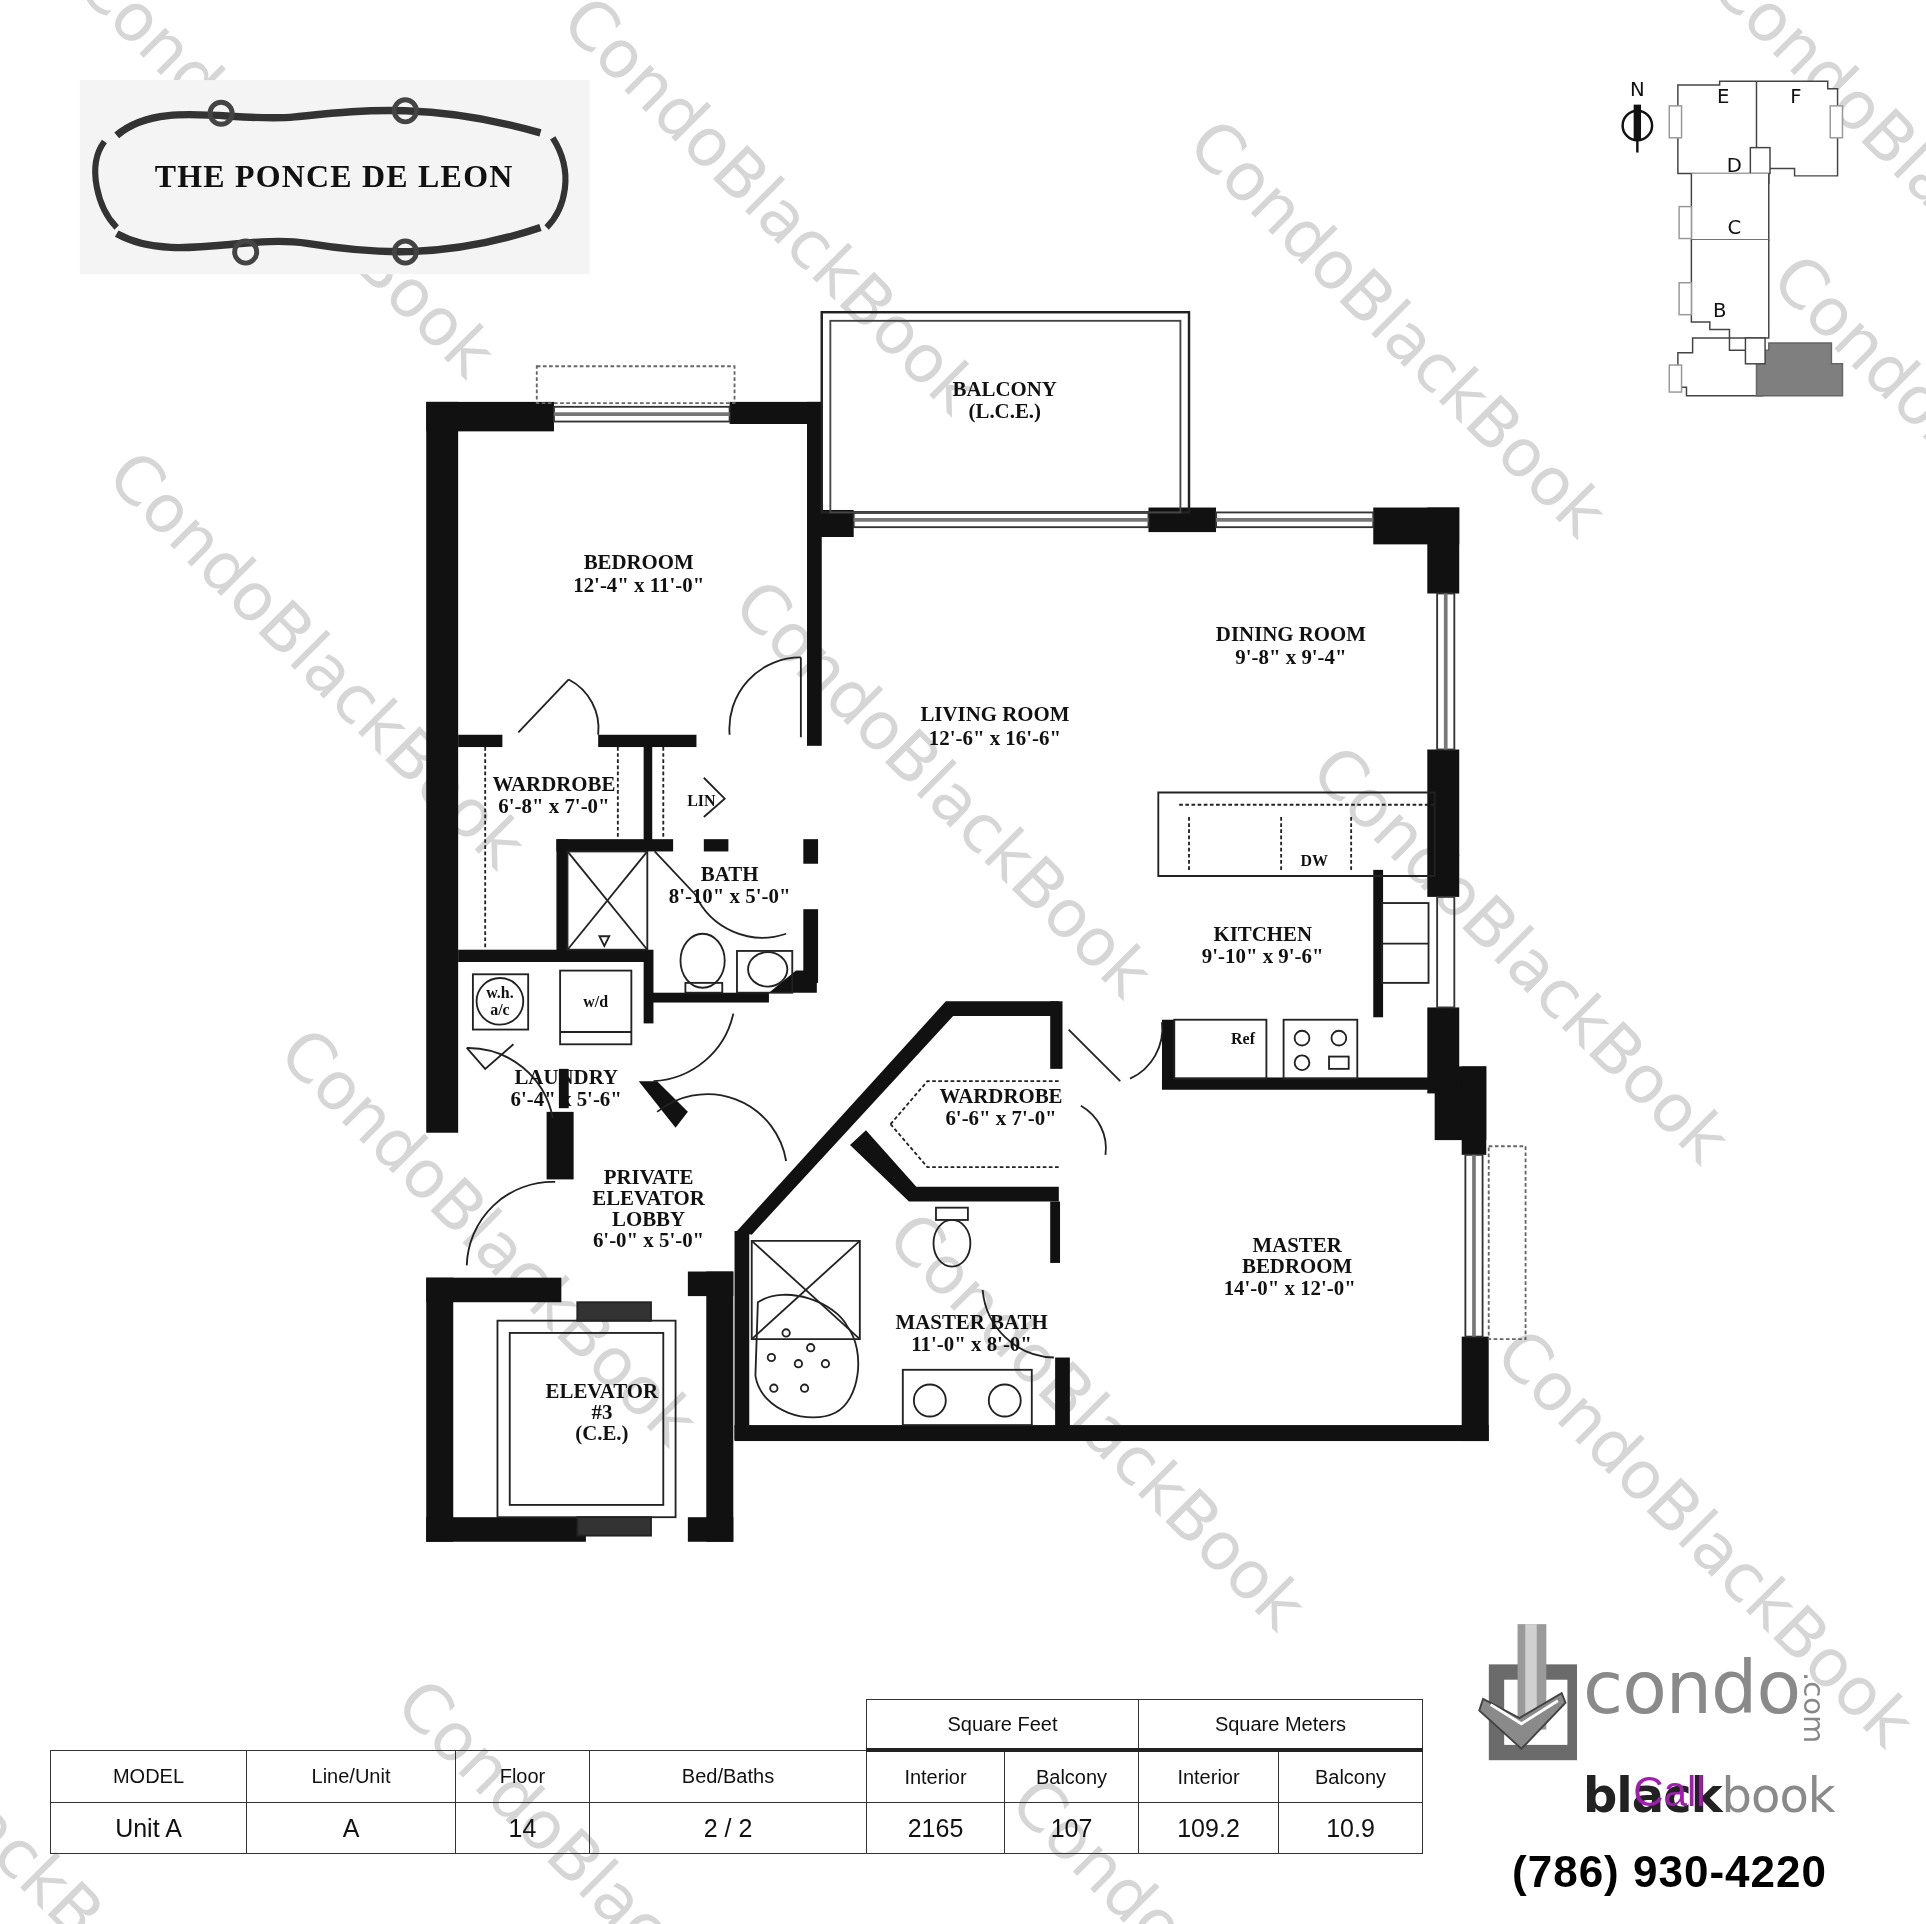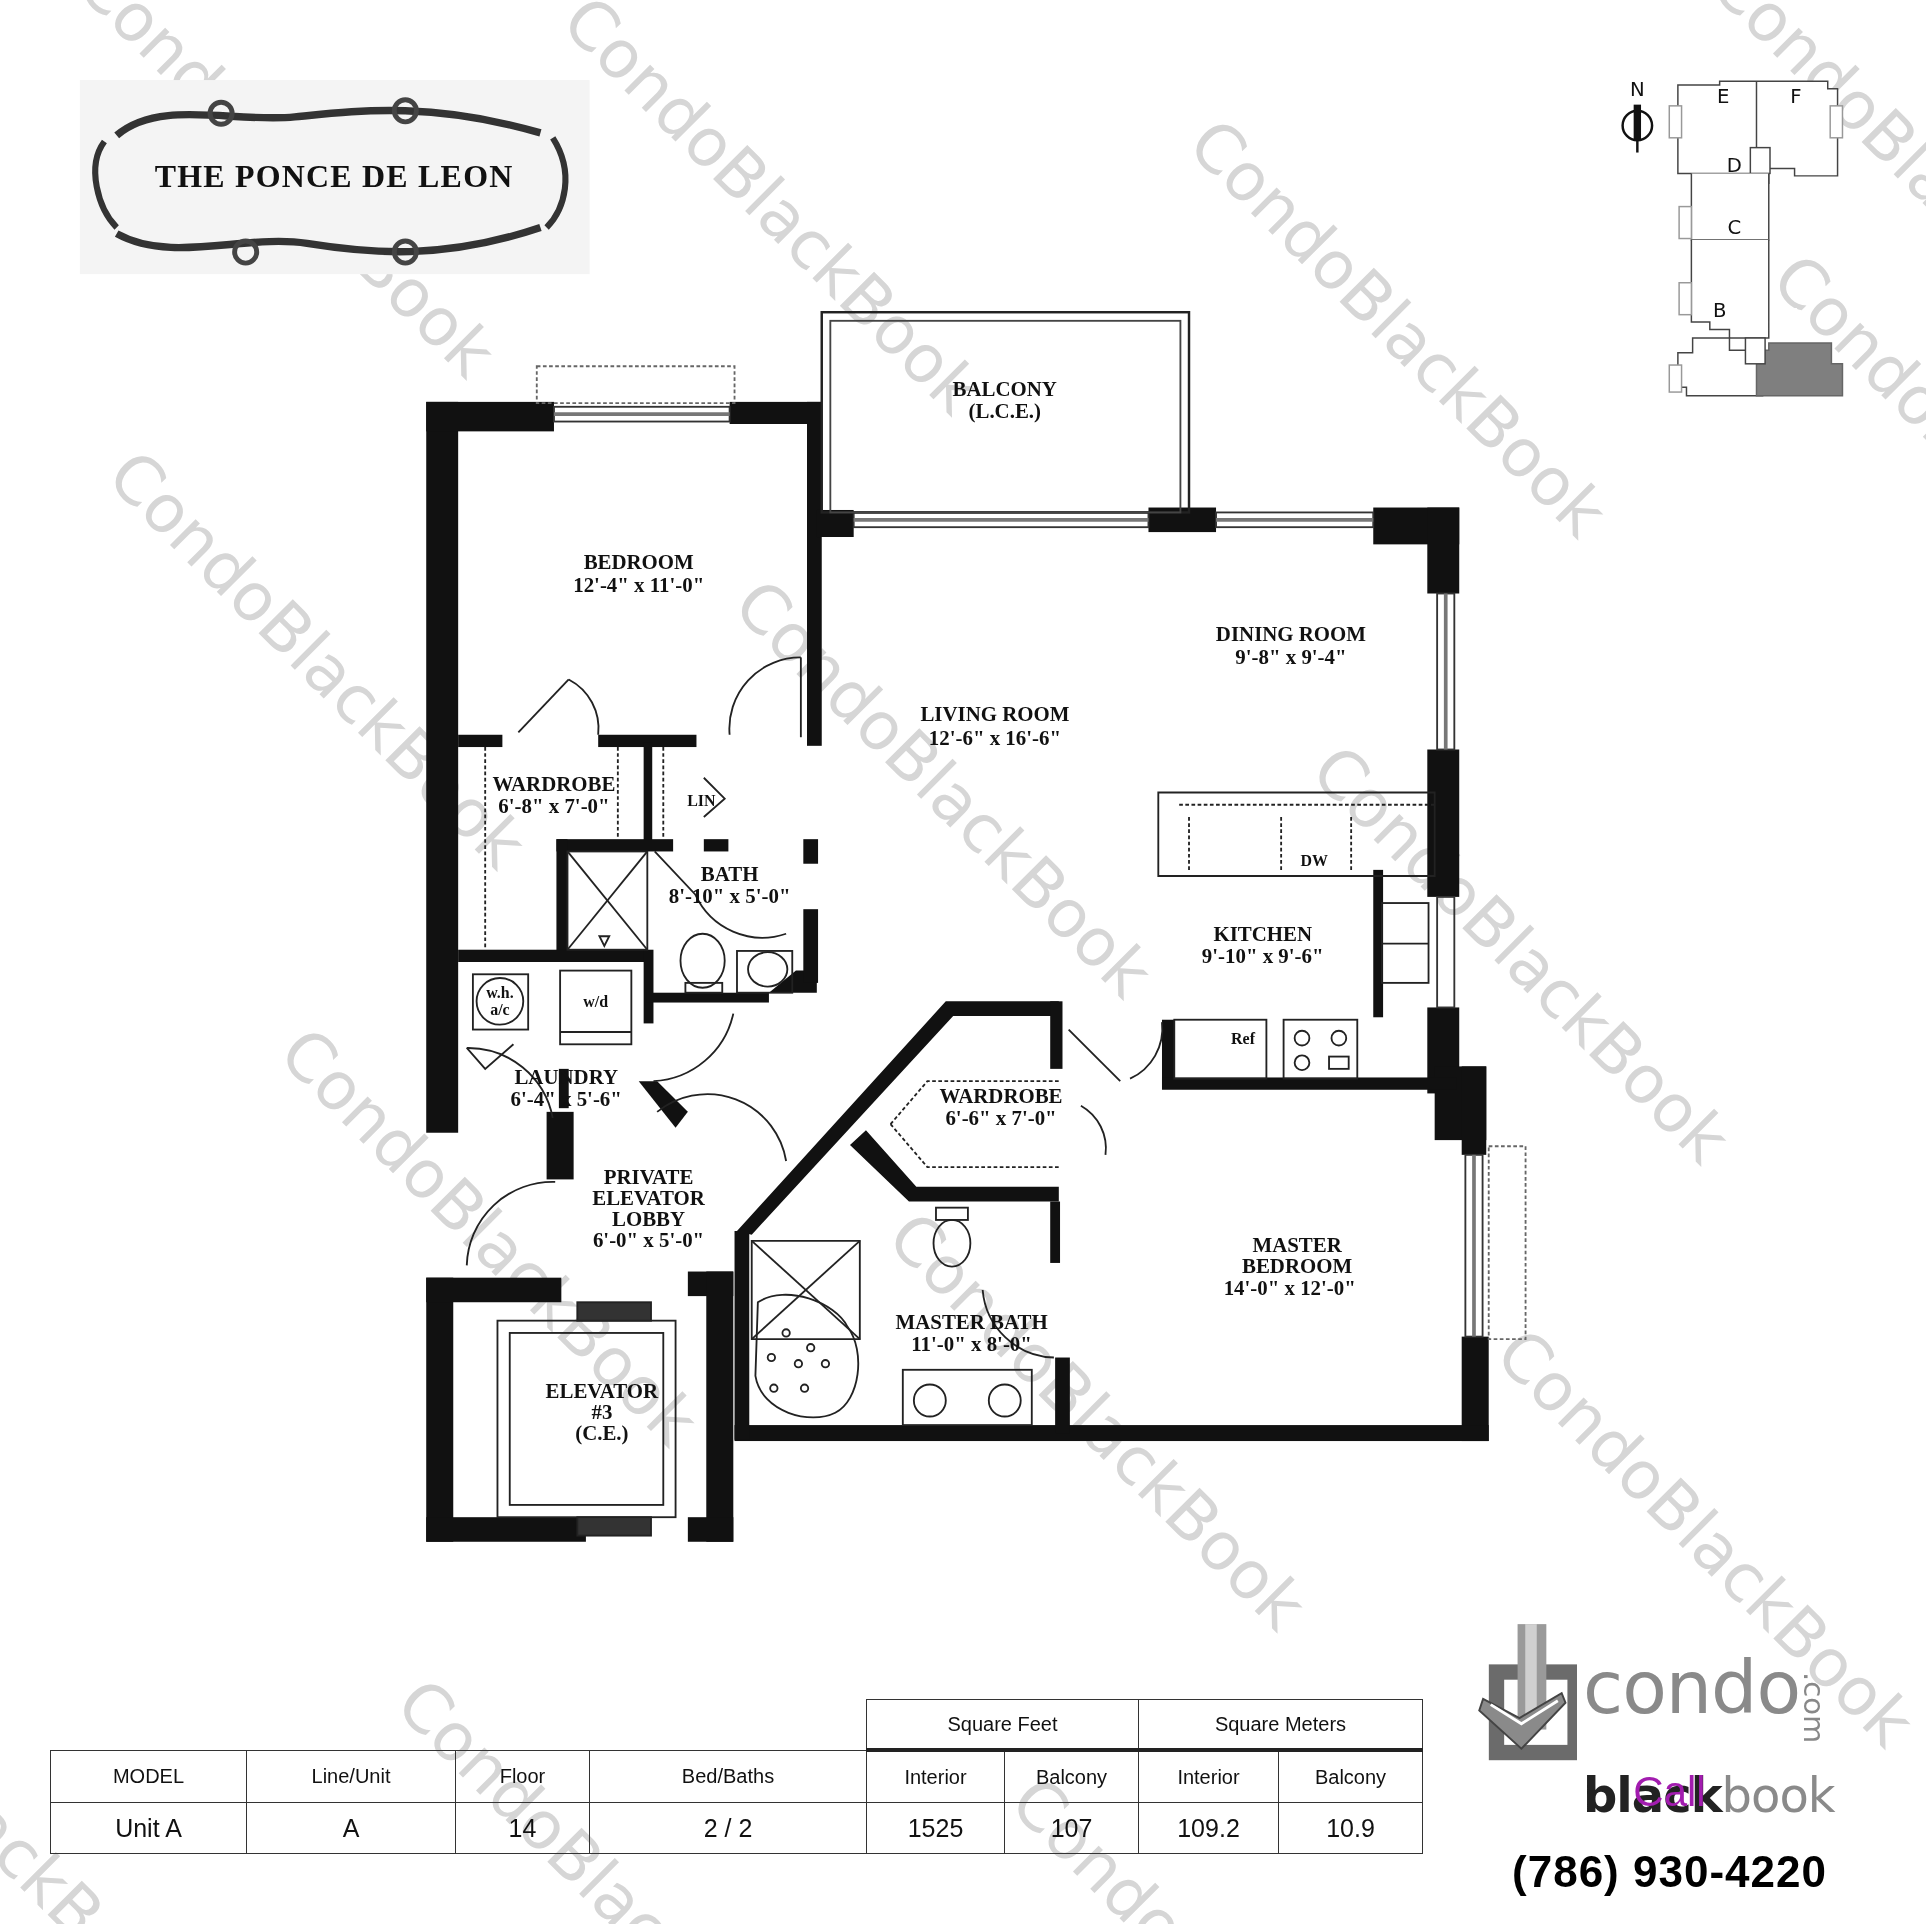--- a/index.html
+++ b/index.html
@@ -338,21 +338,21 @@
     <td>Interior</td>
     <td>Balcony</td>
     <td>Interior</td>
     <td>Balcony</td>
   </tr>
   <tr class="val-row">
     <td>Unit A</td>
     <td>A</td>
     <td>14</td>
     <td>2 / 2</td>
-    <td>1525</td>
+    <td>2165</td>
     <td>107</td>
     <td>109.2</td>
     <td>10.9</td>
   </tr>
 </tbody>
   </table>
 
 <div class="brand">
   <svg class="icon" width="115" height="144" viewBox="0 0 120 150">
     <rect x="28" y="42" width="98" height="100" fill="#6b6b6b"></rect>

